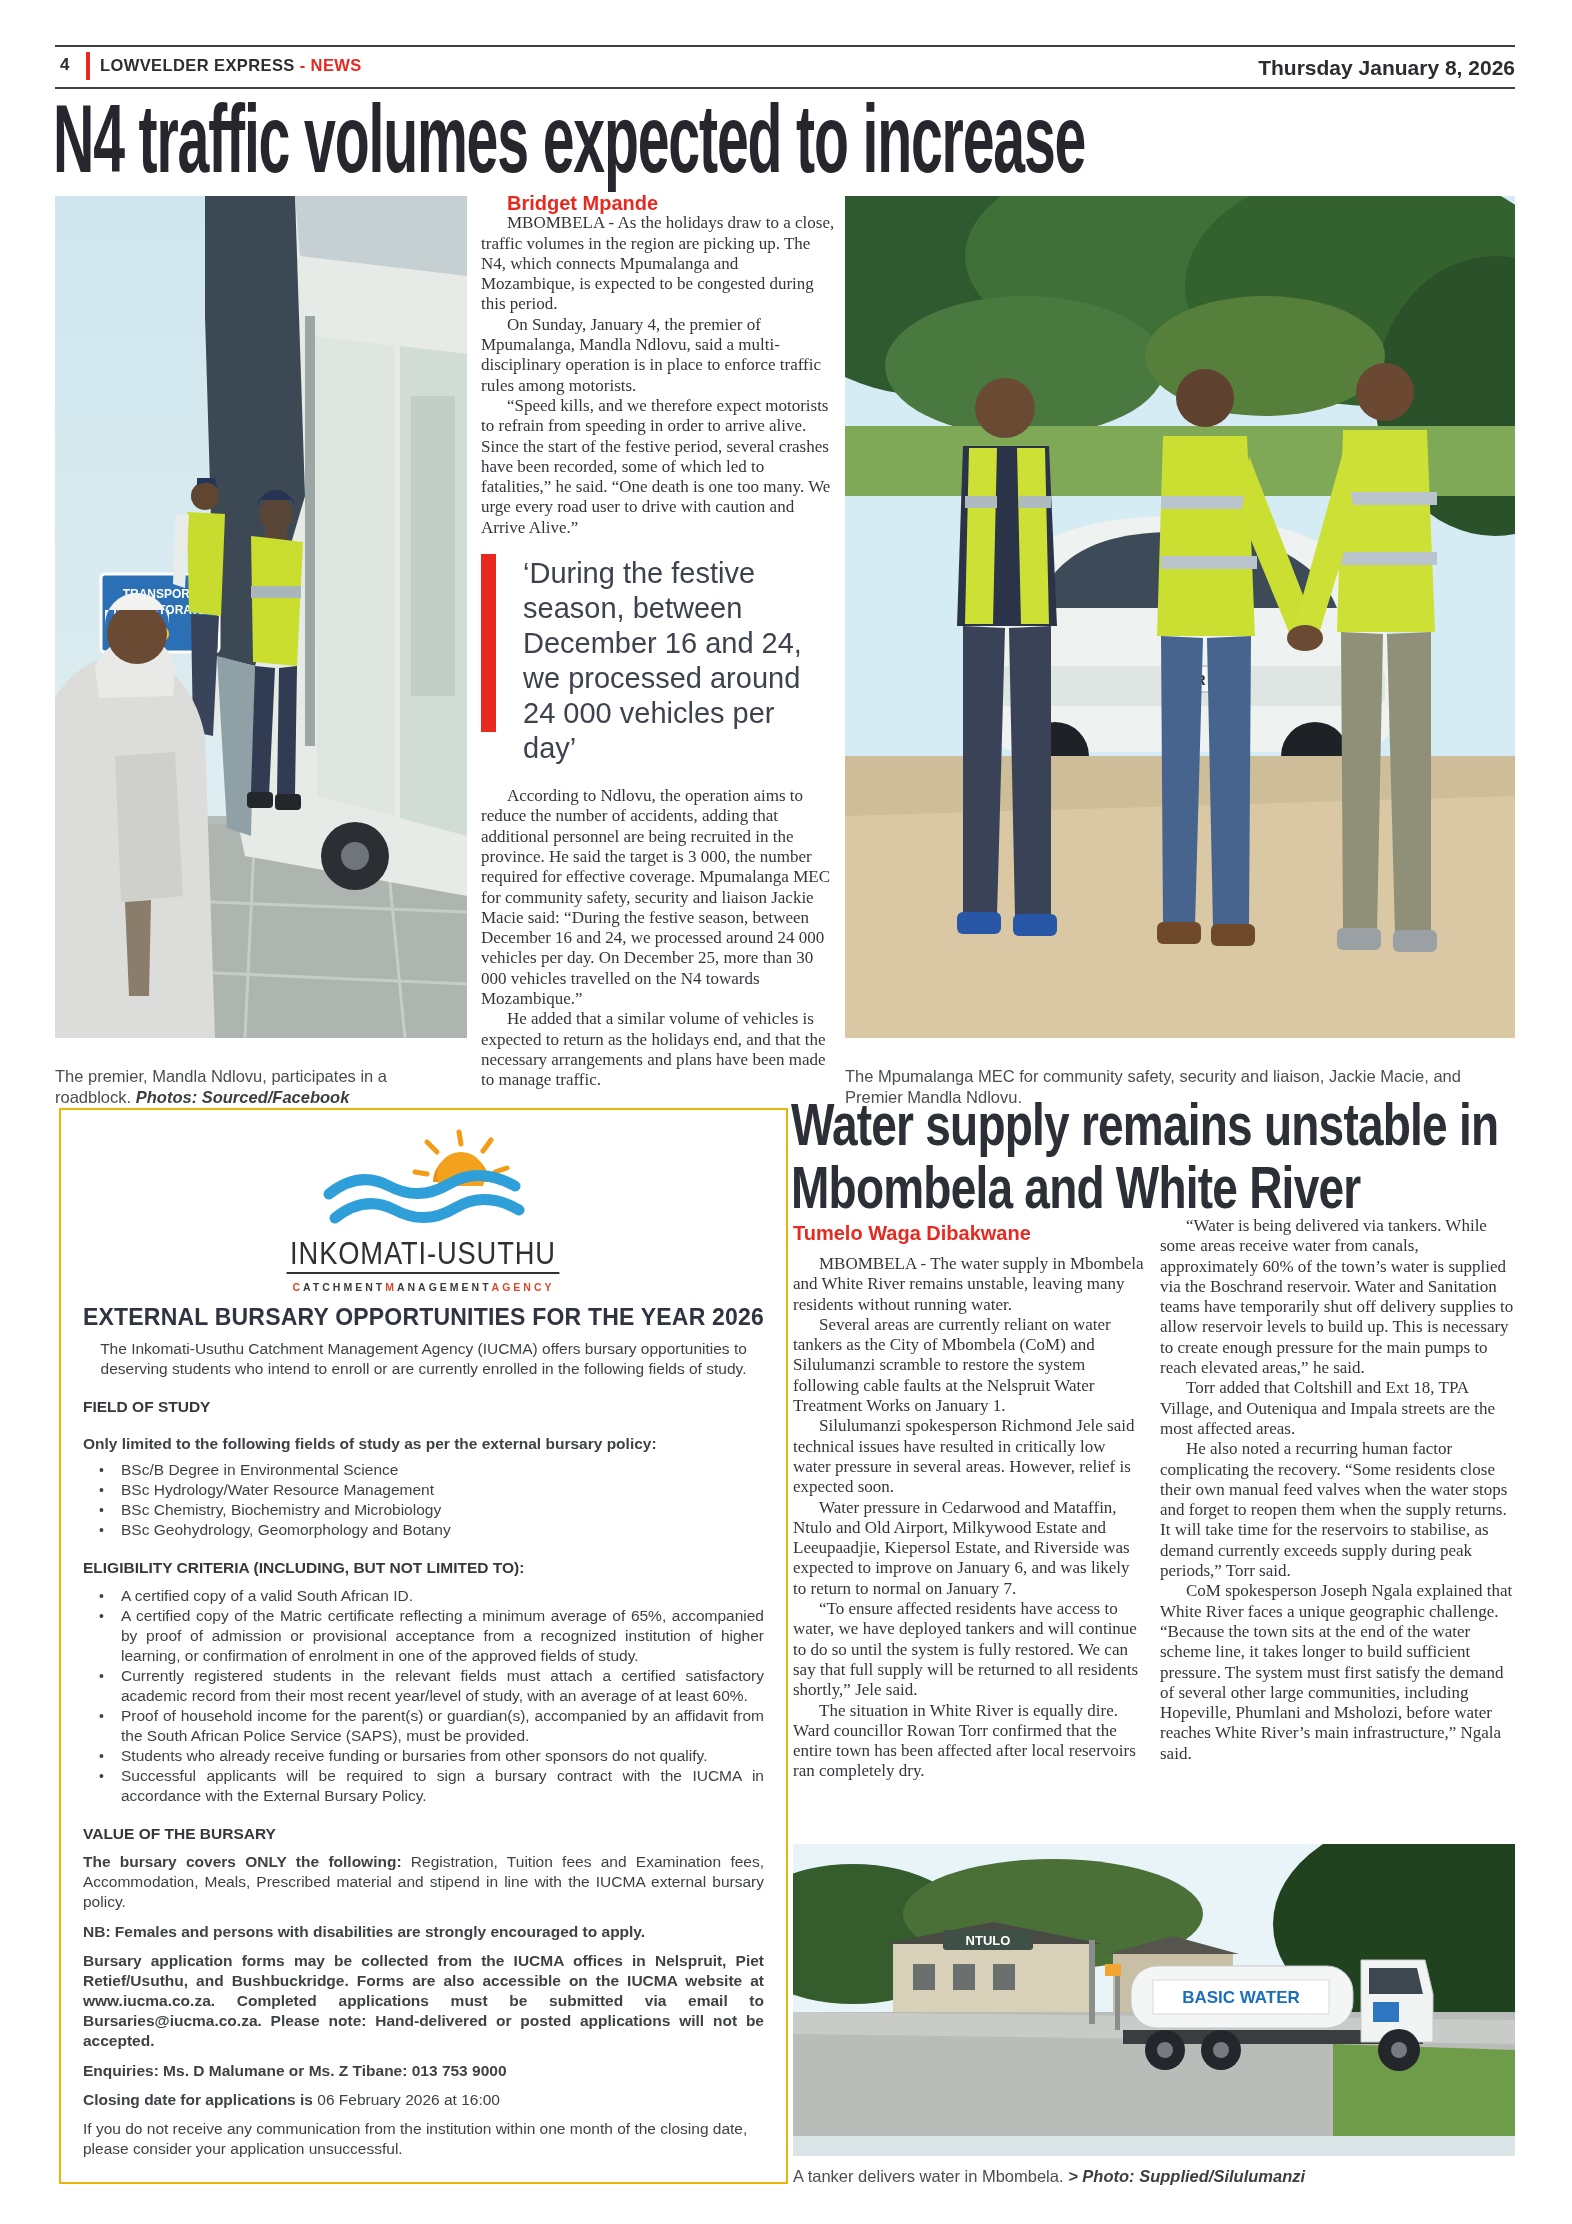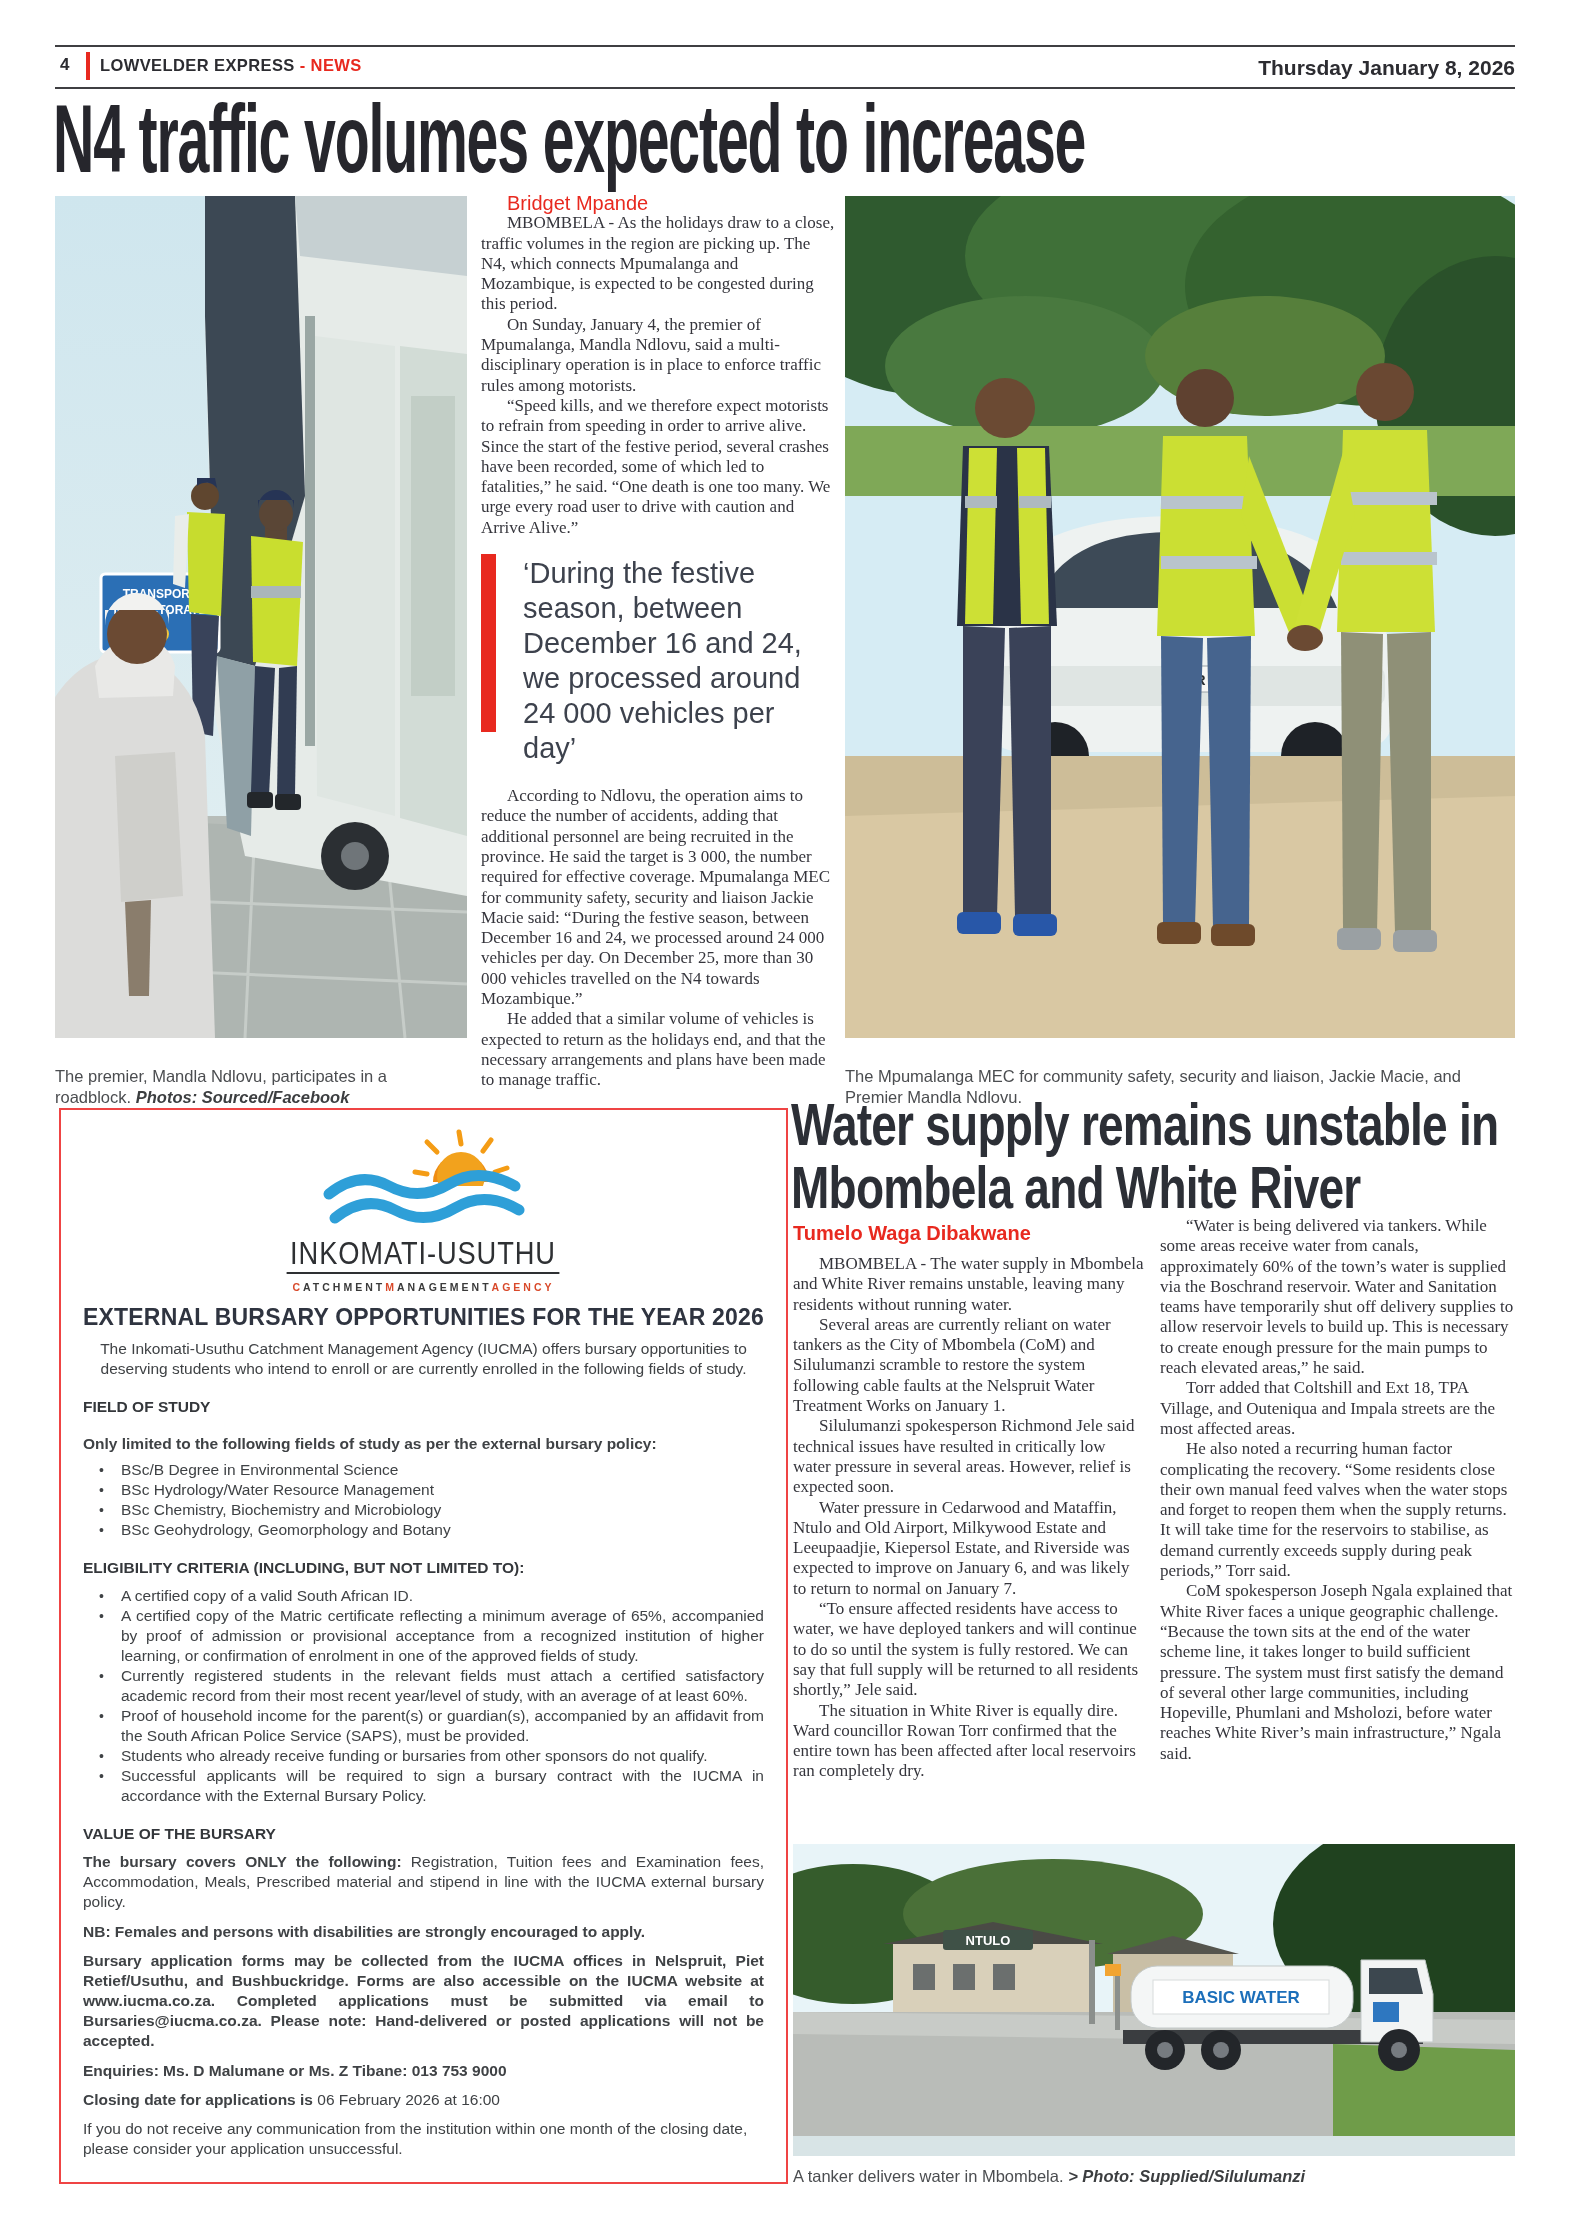--- a/index.html
+++ b/index.html
@@ -19,32 +19,32 @@
             font-weight:700;color:#26262c;transform:scaleX(.59);transform-origin:0 0;letter-spacing:-2px;}
 
   
   .photo{position:absolute;overflow:hidden;background:#d8e4e6;}
   .caption{position:absolute;font-size:16.5px;line-height:21px;color:#4b4d50;margin-top:20px;}
   .caption .credit{font-weight:700;font-style:italic;color:#3c3e40;}
 
   
   .col{position:absolute;font-family:"Liberation Serif",serif;font-size:17px;line-height:20.3px;color:#35353c;}
   .col p{margin:0;text-indent:26px;}
-  .byline{font-family:"Liberation Sans",sans-serif;font-size:20px;font-weight:400;color:#e8291f;margin:0 0 7px 0;text-indent:0;}
+  .byline{font-family:"Liberation Sans",sans-serif;font-size:20px;font-weight:700;color:#e8291f;margin:0 0 7px 0;text-indent:0;}
   .pullquote{position:relative;margin:12px 0 14px 0;padding:6px 0 6px 42px;min-height:176px;
              font-family:"Liberation Sans",sans-serif;font-size:29px;line-height:35px;color:#3d424d;}
   .pullquote .bar{position:absolute;left:0;top:4px;width:15px;height:178px;background:#e8291f;}
 
   
   .w-headline{position:absolute;left:791px;top:1094px;width:952px;font-size:59px;line-height:63px;font-weight:700;
               color:#2c2f36;transform:scaleX(.78);transform-origin:0 0;letter-spacing:-1px;}
   .w-byline{position:absolute;left:793px;top:1222px;font-size:20px;font-weight:700;color:#e8291f;}
 
   
-  .ad{position:absolute;left:59px;top:1108px;width:729px;height:1076px;border:2px solid #ef4444;
+  .ad{position:absolute;left:59px;top:1108px;width:729px;height:1076px;border:2px solid #eab308;
       box-sizing:border-box;padding:12px 22px;color:#3f4245;font-size:15.5px;line-height:20px;overflow:hidden;}
   .ad-logo{text-align:center;margin:2px 0 4px 0;}
   .ad-logo-title{display:inline-block;font-size:31px;font-weight:400;letter-spacing:1px;color:#2e3033;
                  transform:scaleX(.88);border-bottom:2px solid #2e3033;padding:0 4px 1px 4px;line-height:34px;}
   .ad-logo-sub{margin-top:3px;font-size:10.5px;font-weight:700;letter-spacing:3px;color:#3a3a3a;}
   .ad-logo-sub span{display:inline-block;}
   .ad-logo-sub span::first-letter{color:#d9492a;}
   .ad-logo-sub .red{color:#d9492a;}
   .ad-title{text-align:center;font-size:23px;font-weight:700;color:#2f3440;margin:10px 0 12px 0;letter-spacing:.2px;}
   .ad-intro{text-align:center;margin:0 0 10px 0;}

